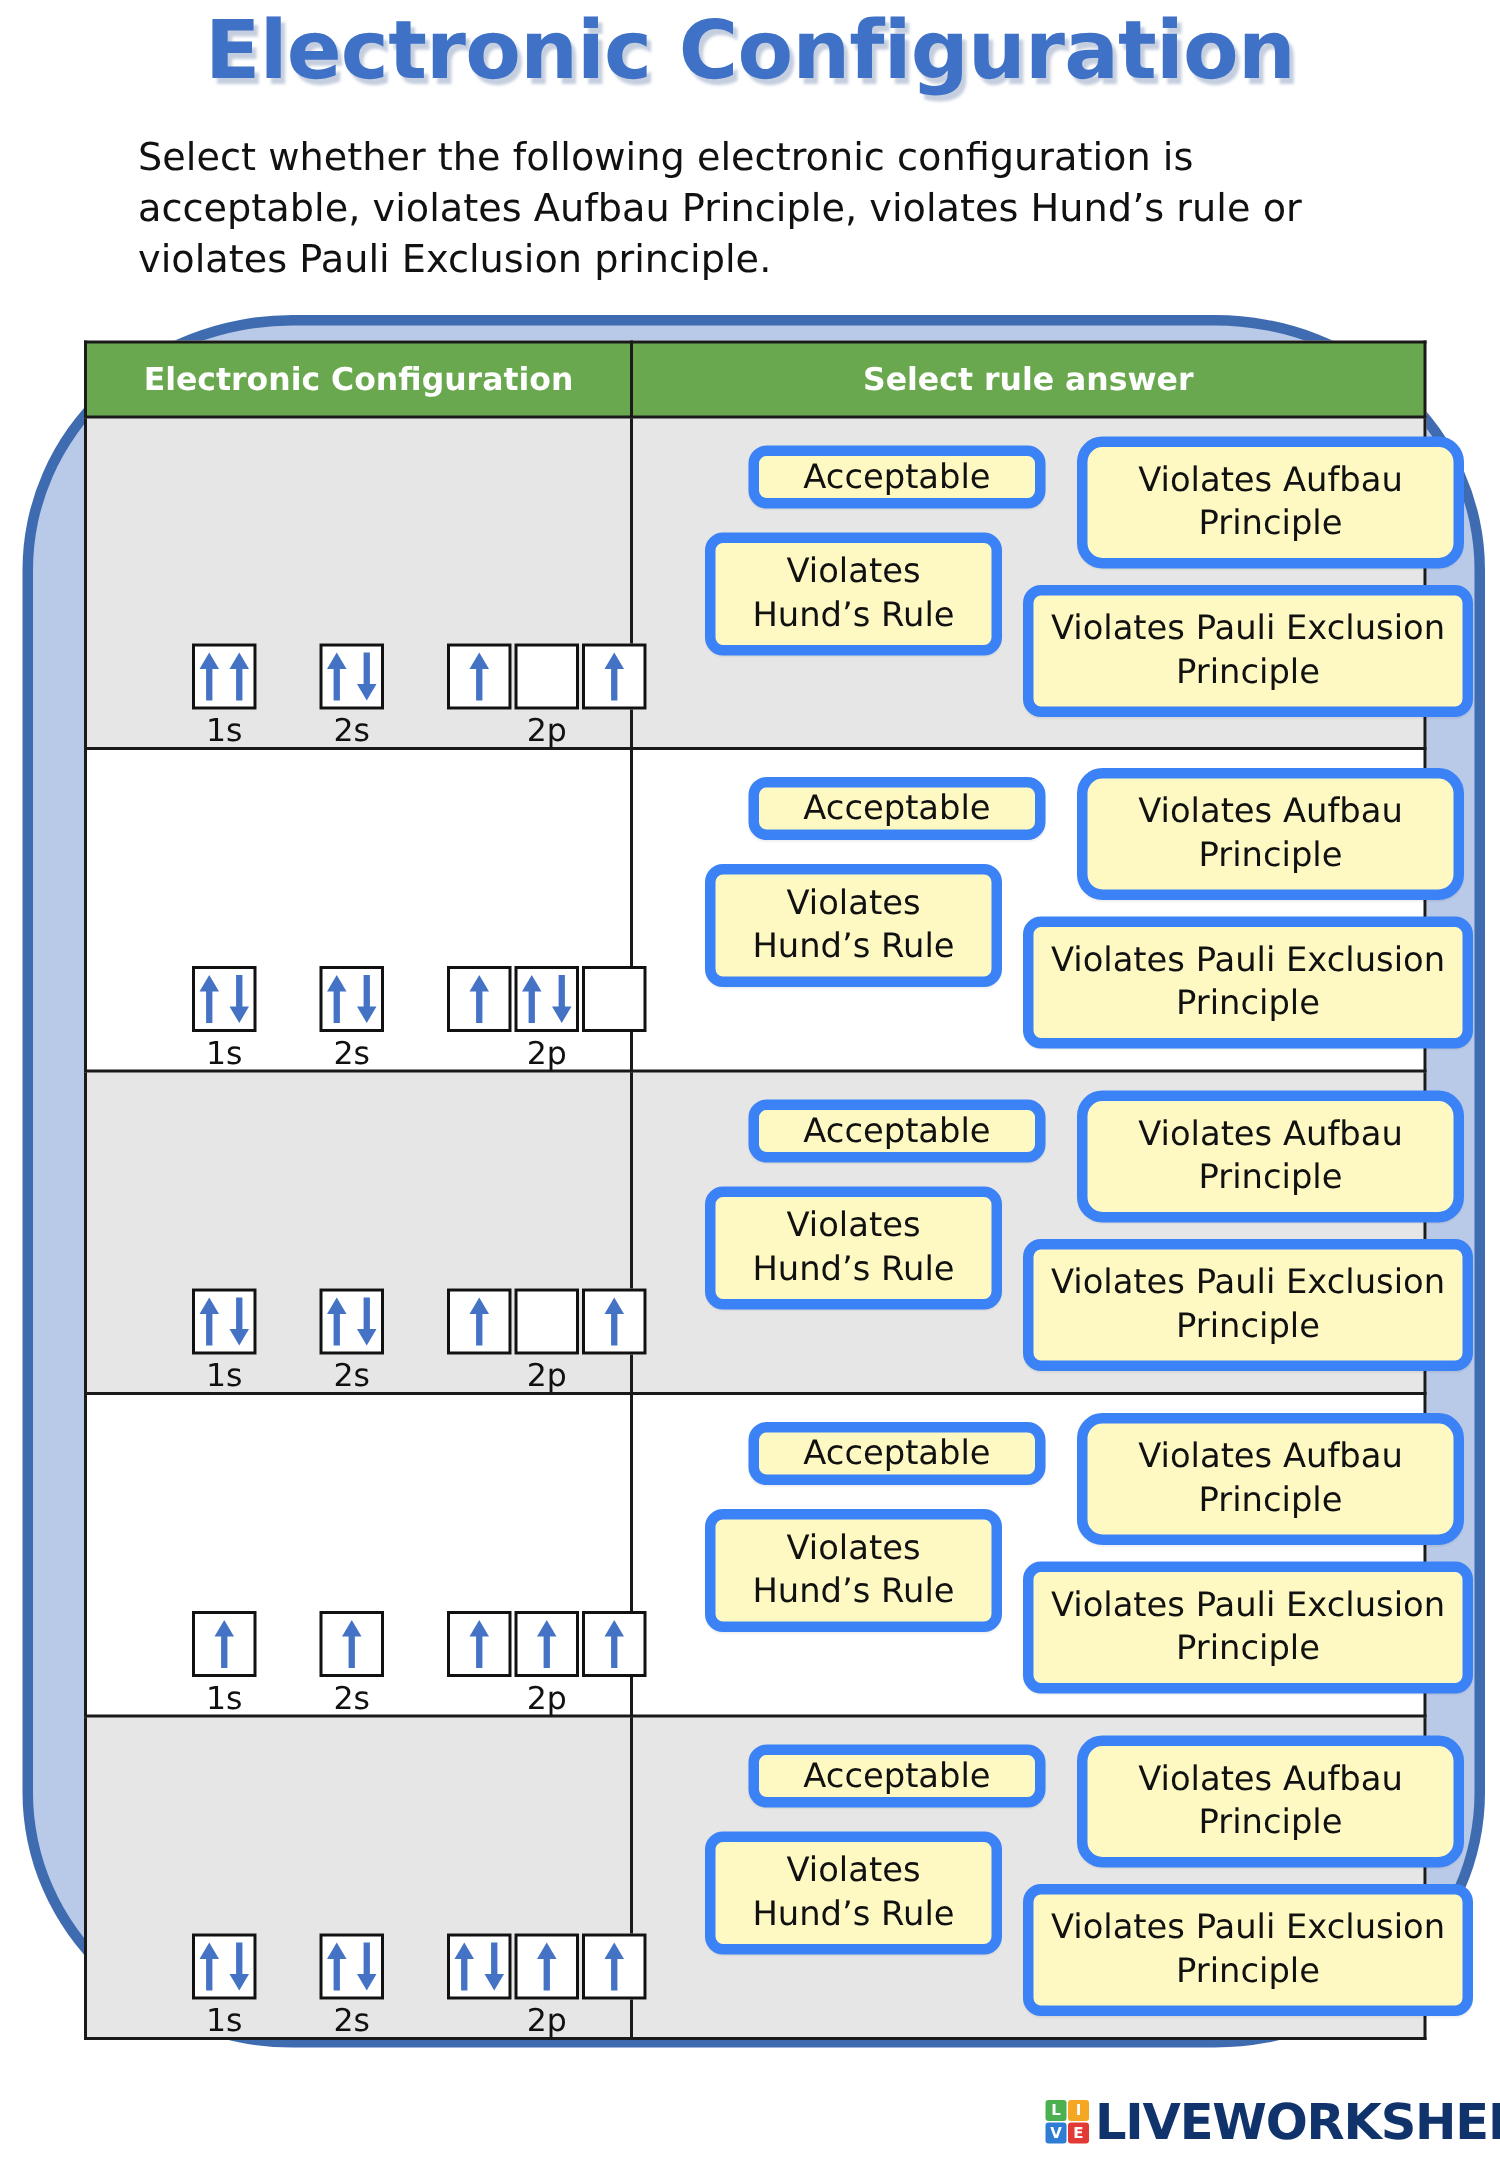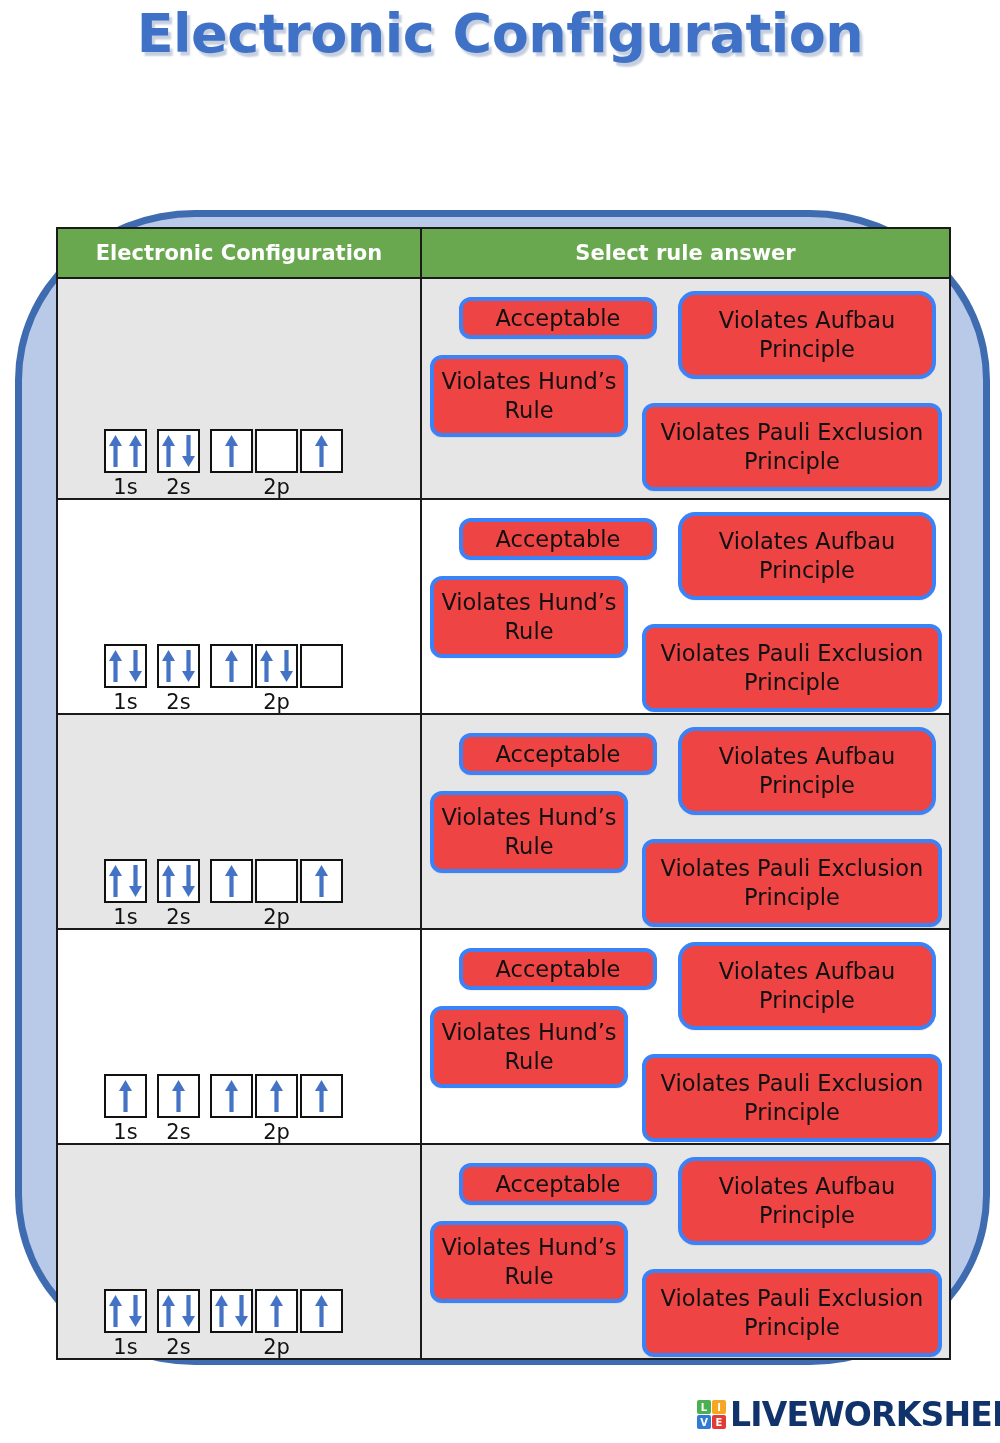--- a/index.html
+++ b/index.html
@@ -68,21 +68,21 @@
   }
 
   tbody tr.shade td { background: #e6e6e6; }
   tbody tr.plain td { background: #ffffff; }
   tbody td { height: 215px; }
   tbody tr:first-child td { height: 221px; }
 
   
   .orb-wrap {
     display: flex; align-items: flex-end; justify-content: flex-start;
-    padding-left: 46px; height: 100%;
+    padding-left: 70px; height: 100%; gap: 32px;
   }
   .grp { display: flex; flex-direction: column; align-items: center; }
   .grp + .grp { margin-left: 10px; justify-content: flex-end; }
   .boxes { display: flex; }
   .obox {
     width: 43px; height: 44px;
     border: 2.5px solid #111111;
     background: #ffffff;
     position: relative;
   }
@@ -97,36 +97,37 @@
   .arrows svg { display: block; }
 
   
   .opts {
     position: relative;
     height: 100%;
     padding: 6px 8px 6px 6px;
   }
   .btn {
     position: absolute;
-    border: 4px solid #3b82f6;
+    border: 7px solid #3b82f6;
     border-radius: 12px;
-    background: #ef4444;
+    background: #fef9c3;
     font-family: "DejaVu Sans", sans-serif;
     font-size: 22.5px;
     line-height: 29px;
     color: #111111;
     text-align: center;
     display: flex; align-items: center; justify-content: center;
     box-shadow: 0 1px 1px rgba(0,0,0,0.06);
     padding: 2px 6px;
+    margin-left: 40px;
   }
   .btn-acceptable { left: 37px;  top: 18px;  width: 198px; height: 42px; }
   .btn-hund       { left: 8px;   top: 76px;  width: 198px; height: 82px; }
   .btn-aufbau     { left: 256px; top: 12px;  width: 258px; height: 88px; border-radius: 17px; }
-  .btn-pauli      { left: 220px; top: 124px; width: 300px; height: 88px; }
+  .btn-pauli      { left: 220px; top: 111px; width: 300px; height: 88px; }
 
   
   .logo {
     position: absolute; left: 697px; top: 1398px;
     display: flex; align-items: center;
   }
   .logo-tiles {
     display: grid;
     grid-template-columns: 14px 14px;
     grid-template-rows: 14px 14px;
@@ -152,20 +153,21 @@
     line-height: 1;
   }
 </style>
 </head>
 <body>
 
 <div class="page">
 
   <h1 class="title">Electronic Configuration</h1>
 
+  <p class="instructions">Select whether the following electronic configuration is acceptable, violates Aufbau Principle, violates Hund’s rule or violates Pauli Exclusion principle.</p>
 
   <div class="frame"></div>
 
   <table class="tbl">
     <colgroup>
       <col class="col-a">
         <col class="col-b">
     </colgroup>
     <thead>
       <tr>

